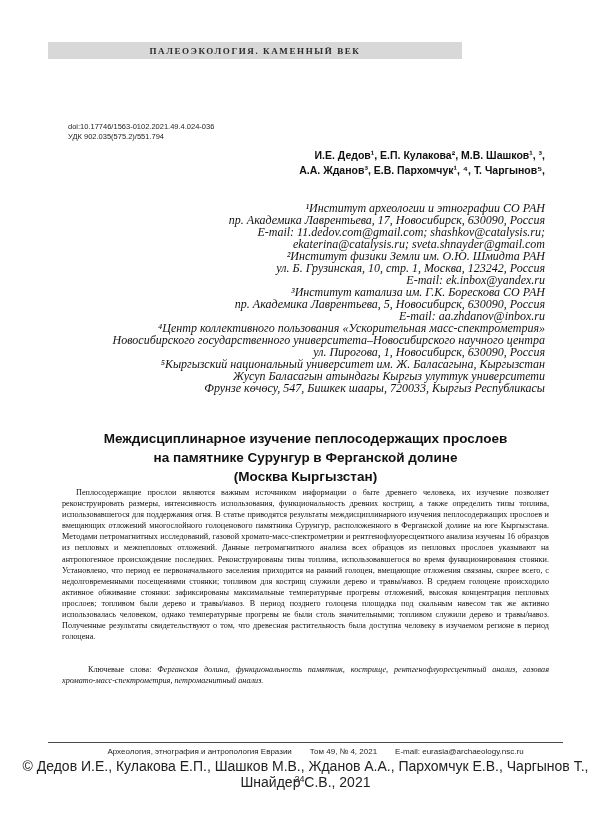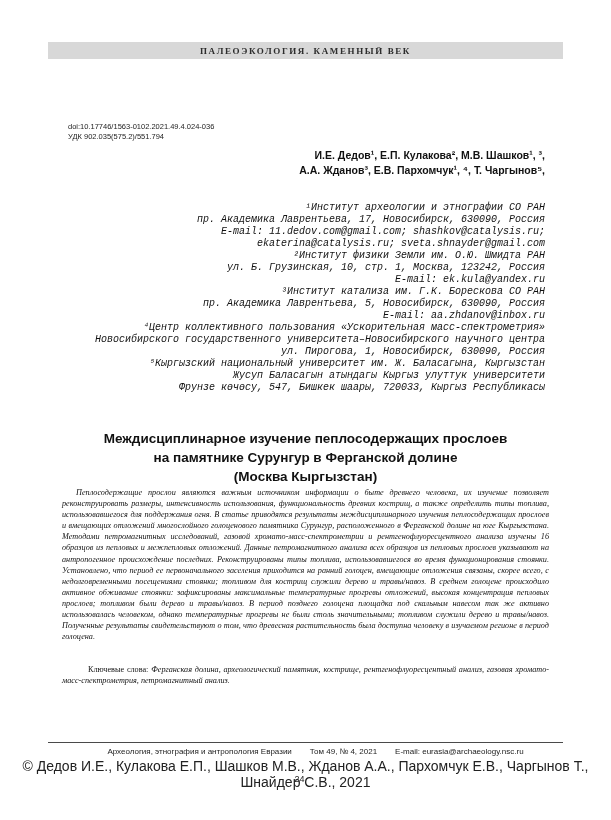--- a/index.html
+++ b/index.html
@@ -1,37 +1,37 @@
 <!DOCTYPE html>
 <html><head>
 <meta charset="utf-8">
 <style>
   html,body{margin:0;padding:0;background:#ffffff;}
   body{width:611px;height:820px;font-family:"Liberation Sans",sans-serif;color:#1a1a1a;}
   .sheet{position:relative;width:611px;height:820px;background:#ffffff;overflow:hidden;}
 
-  .band{position:absolute;left:48px;top:42px;width:515px;height:17px;background:#d8d8d8;
+  .band{position:absolute;left:48px;top:42px;width:414px;height:17px;background:#d8d8d8;
         display:flex;align-items:center;justify-content:center;}
   .band span{font-family:"Liberation Serif","DejaVu Serif",serif;font-size:9px;font-weight:bold;
         letter-spacing:1.6px;color:#2d2d2d;white-space:nowrap;}
 
   .meta{position:absolute;left:68px;top:122px;font-size:7.5px;line-height:9.5px;color:#222;}
 
   .authors{position:absolute;right:66px;top:148px;text-align:right;
         font-weight:bold;font-size:10.5px;line-height:15.2px;color:#111;}
 
   .affils{position:absolute;right:66px;top:202px;text-align:right;
-        font-family:Liberation Mono, monospace;font-style:italic;
-        font-size:10px;line-height:12px;color:#111;}
+        font-family:Liberation Serif, serif;font-style:italic;
+        font-size:12px;line-height:12px;color:#111;}
 
   .title{position:absolute;left:0;right:0;top:429px;text-align:center;
         font-weight:bold;font-size:13.5px;line-height:19px;color:#111;}
 
   .abstract{position:absolute;left:62px;right:62px;top:487px;margin:0;
-        font-family:"Liberation Serif","DejaVu Serif",serif;font-style:italic;
+        font-family:"Liberation Serif","DejaVu Serif",serif;
         font-size:8.2px;line-height:11.1px;text-align:justify;text-indent:14px;color:#111;}
 
   .keywords{position:absolute;left:62px;right:62px;top:664px;margin:0;
         font-family:"Liberation Serif","DejaVu Serif",serif;
         font-size:8.2px;line-height:11.1px;text-align:justify;text-indent:14px;color:#111;}
   .keywords .kw-label{font-style:normal;padding-left:12px;}
   .keywords .kw-text{font-style:italic;}
 
   .footer-rule{position:absolute;left:48px;right:48px;top:742px;border-top:1px solid #4a4a4a;}
   .footer-line1{position:absolute;left:0;right:0;top:747px;display:flex;justify-content:center;
@@ -58,42 +58,42 @@
       <div>А.А. Жданов³, Е.В. Пархомчук¹, ⁴, Т. Чаргынов⁵,</div>
     </div>
 
   <div class="affils">
       <div>¹Институт археологии и этнографии СО РАН</div>
       <div>пр. Академика Лаврентьева, 17, Новосибирск, 630090, Россия</div>
       <div>E-mail: 11.dedov.com@gmail.com; shashkov@catalysis.ru;</div>
       <div>ekaterina@catalysis.ru; sveta.shnayder@gmail.com</div>
       <div>²Институт физики Земли им. О.Ю. Шмидта РАН</div>
       <div>ул. Б. Грузинская, 10, стр. 1, Москва, 123242, Россия</div>
-      <div>E-mail: ek.kula@yandex.ru</div>
+      <div>E-mail: ek.inbox@yandex.ru</div>
       <div>³Институт катализа им. Г.К. Борескова СО РАН</div>
       <div>пр. Академика Лаврентьева, 5, Новосибирск, 630090, Россия</div>
       <div>E-mail: aa.zhdanov@inbox.ru</div>
       <div>⁴Центр коллективного пользования «Ускорительная масс-спектрометрия»</div>
       <div>Новосибирского государственного университета–Новосибирского научного центра</div>
       <div>ул. Пирогова, 1, Новосибирск, 630090, Россия</div>
       <div>⁵Кыргызский национальный университет им. Ж. Баласагына, Кыргызстан</div>
       <div>Жусуп Баласагын атындагы Кыргыз улуттук университети</div>
       <div>Фрунзе көчөсу, 547, Бишкек шаары, 720033, Кыргыз Республикасы</div>
     </div>
 
   <div class="title">
       <div>Междисциплинарное изучение пеплосодержащих прослоев</div>
       <div>на памятнике Сурунгур в Ферганской долине</div>
       <div>(Москва Кыргызстан)</div>
     </div>
 
   <p class="abstract">Пеплосодержащие прослои являются важным источником информации о быте древнего человека, их изучение позволяет реконструировать размеры, интенсивность использования, функциональность древних кострищ, а также определить типы топлива, использовавшегося для поддержания огня. В статье приводятся результаты междисциплинарного изучения пеплосодержащих прослоев и вмещающих отложений многослойного голоценового памятника Сурунгур, расположенного в Ферганской долине на юге Кыргызстана. Методами петромагнитных исследований, газовой хромато-масс-спектрометрии и рентгенофлуоресцентного анализа изучены 16 образцов из пепловых и межпепловых отложений. Данные петромагнитного анализа всех образцов из пепловых прослоев указывают на антропогенное происхождение последних. Реконструированы типы топлива, использовавшегося во время функционирования стоянки. Установлено, что период ее первоначального заселения приходится на ранний голоцен, вмещающие отложения связаны, скорее всего, с недолговременными посещениями стоянки; топливом для кострищ служили дерево и травы/навоз. В среднем голоцене происходило активное обживание стоянки: зафиксированы максимальные температурные прогревы отложений, высокая концентрация пепловых прослоев; топливом были дерево и травы/навоз. В период позднего голоцена площадка под скальным навесом так же активно использовалась человеком, однако температурные прогревы не были столь значительными; топливом служили дерево и травы/навоз. Полученные результаты свидетельствуют о том, что древесная растительность была доступна человеку в изучаемом регионе в период голоцена.</p>
 
   <p class="keywords">
-    <span class="kw-label">Ключевые слова:</span><span class="kw-text"> Ферганская долина, археологический памятник, кострище, рентгенофлуоресцентный анализ, газовая хромато-масс-спектрометрия, петромагнитный анализ.</span>
+    <span class="kw-label">Ключевые слова:</span><span class="kw-text"> Ферганская долина, функциональность памятник, кострище, рентгенофлуоресцентный анализ, газовая хромато-масс-спектрометрия, петромагнитный анализ.</span>
   </p>
 
   <div class="footer-rule"></div>
 
   <div class="footer-line1">
     <span>Археология, этнография и антропология Евразии</span>
     <span>Том 49,  № 4,  2021</span>
     <span>E-mail: eurasia@archaeology.nsc.ru</span>
   </div>
 

